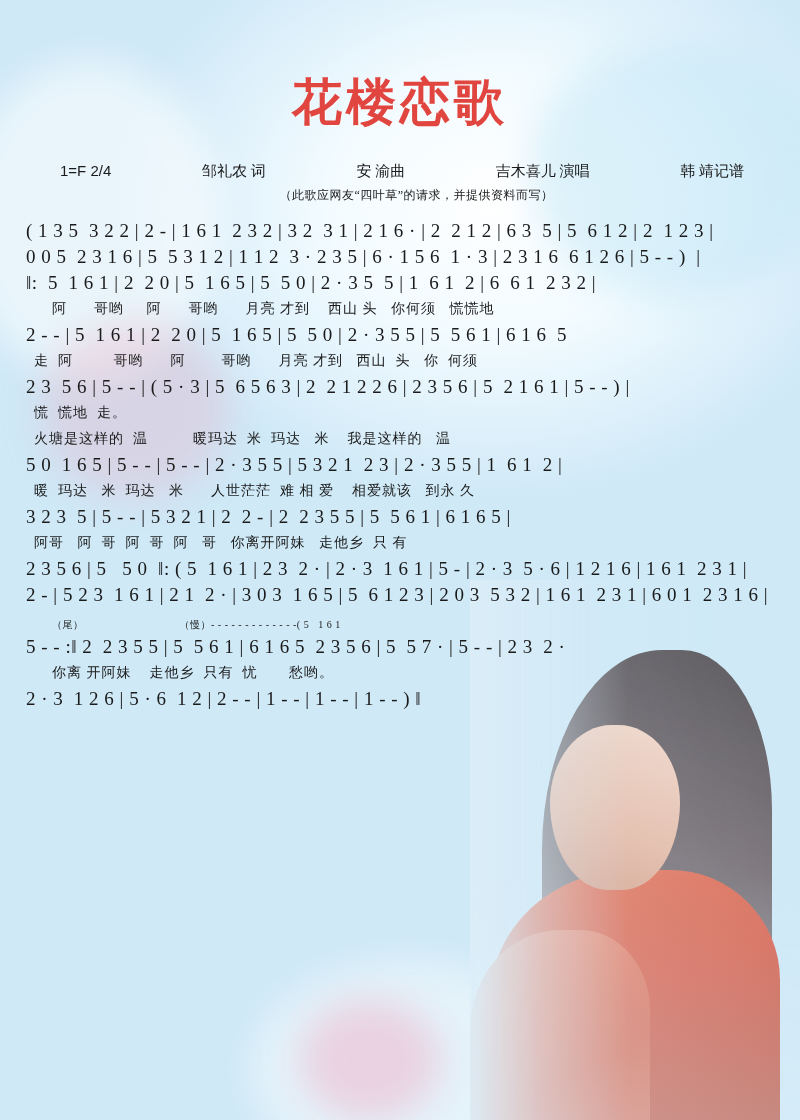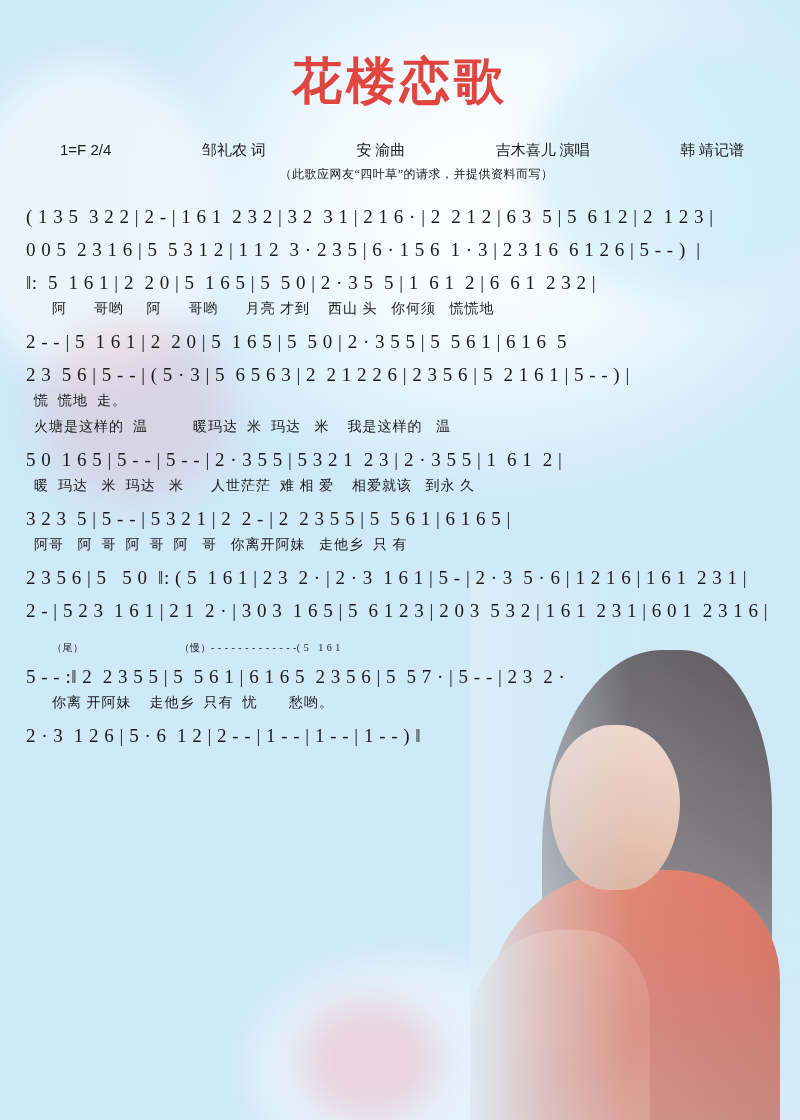--- a/index.html
+++ b/index.html
@@ -74,21 +74,21 @@
   .content { position: relative; z-index: 3; }
 
   .title {
     text-align: center;
     font-family: "DejaVu Sans", sans-serif;
     font-weight: bold;
     font-size: 50px;
     letter-spacing: 4px;
     color: #e0453f;
     text-shadow: 1px 1px 0 rgba(255,255,255,0.6);
-    padding-top: 48px;
+    padding-top: 69px;
   }
   .credits {
     display: flex;
     align-items: baseline;
     font-size: 15px;
     padding: 26px 56px 0 60px;
     font-family: "Liberation Serif", serif;
   }
   .credits .key { font-family: Liberation Sans, sans-serif; font-size: 15px; }
   .credits .gap { flex: 1 1 auto; }
@@ -101,21 +101,20 @@
     padding-left: 33px;
   }
 
   .score { padding: 10px 24px 0 26px; }
   .line {
     display: flex;
     align-items: flex-end;
     font-size: 19px;
     line-height: 1;
     min-height: 26px;
-    margin-top: 7px;
     white-space: pre;
     letter-spacing: 0.5px;
     font-family: "Liberation Serif", serif;
   }
   .line .mus { white-space: pre; }
   .lyr {
     display: flex;
     font-size: 14px;
     letter-spacing: 1px;
     margin-top: 8px;
@@ -167,20 +166,21 @@
     <div class="score">
 
       <div class="line"><span class="mus">( 1 3 5  3 2 2 | 2 - | 1 6 1  2 3 2 | 3 2  3 1 | 2 1 6 · | 2  2 1 2 | 6 3  5 | 5  6 1 2 | 2  1 2 3 |</span></div>
 
       <div class="line"><span class="mus">0 0 5  2 3 1 6 | 5  5 3 1 2 | 1 1 2  3 · 2 3 5 | 6 · 1 5 6  1 · 3 | 2 3 1 6  6 1 2 6 | 5 - - )  |</span></div>
 
       <div class="line"><span class="mus">‖:  5  1 6 1 | 2  2 0 | 5  1 6 5 | 5  5 0 | 2 · 3 5  5 | 1  6 1  2 | 6  6 1  2 3 2 |</span></div>
       <div class="lyr indent-1">阿      哥哟     阿      哥哟      月亮 才到    西山 头   你何须   慌慌地</div>
 
       <div class="line"><span class="mus">2 - - | 5  1 6 1 | 2  2 0 | 5  1 6 5 | 5  5 0 | 2 · 3 5 5 | 5  5 6 1 | 6 1 6  5</span></div>
+      <div class="lyr">走  阿         哥哟      阿        哥哟      月亮 才到   西山  头   你  何须</div>
 
       <div class="line"><span class="mus">2 3  5 6 | 5 - - | ( 5 · 3 | 5  6 5 6 3 | 2  2 1 2 2 6 | 2 3 5 6 | 5  2 1 6 1 | 5 - - ) |</span></div>
       <div class="lyr">慌  慌地  走。</div>
 
       <div class="lyr">火塘是这样的  温          暖玛达  米  玛达   米    我是这样的   温</div>
 
       <div class="line"><span class="mus">5 0  1 6 5 | 5 - - | 5 - - | 2 · 3 5 5 | 5 3 2 1  2 3 | 2 · 3 5 5 | 1  6 1  2 |</span></div>
       <div class="lyr">暖  玛达   米  玛达   米      人世茫茫  难 相 爱    相爱就该   到永 久</div>
 
       <div class="line"><span class="mus">3 2 3  5 | 5 - - | 5 3 2 1 | 2  2 - | 2  2 3 5 5 | 5  5 6 1 | 6 1 6 5 |</span></div>

